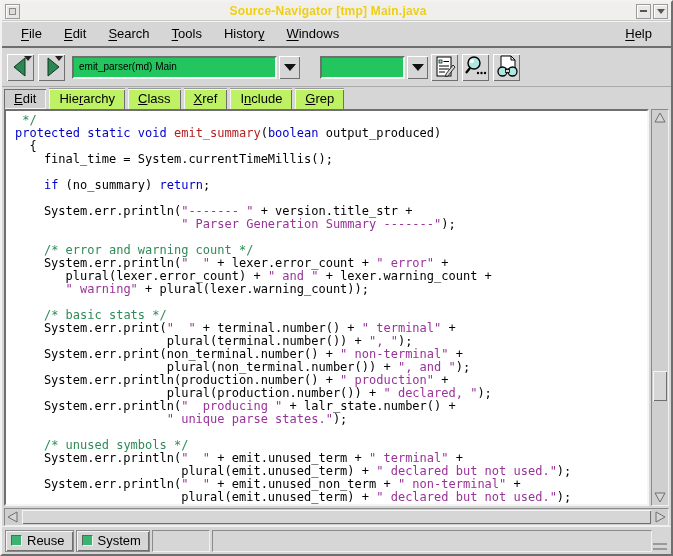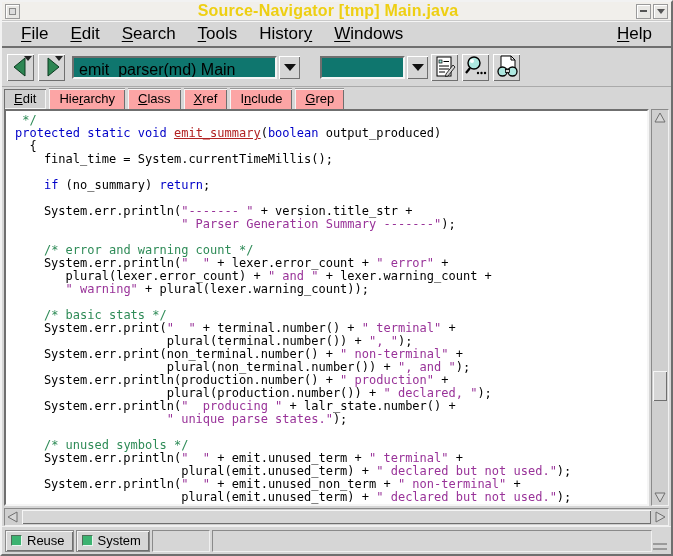--- a/index.html
+++ b/index.html
@@ -11,62 +11,62 @@
     display:flex;flex-direction:column;
     font-family:"Liberation Sans", sans-serif;
     overflow:hidden;
   }
   
   .titlebar{height:19px;background:#f1efeb;display:flex;align-items:center;
     border-bottom:1px solid #c9c9c9;flex:0 0 19px;padding:0 2px;}
   .tb-btn{width:15px;height:15px;background:#e8e7e4;border:1px solid #9a9a9a;
     box-shadow:inset 1px 1px 0 #fff;display:flex;align-items:center;justify-content:center;margin:0 1px;}
   .sys-square{width:7px;height:7px;border:1px solid #8a8a8a;background:#dcdcdc;}
-  .tb-title{flex:1;text-align:center;font-weight:bold;font-size:16px;color:var(--title);letter-spacing:.2px;}
+  .tb-title{flex:1;text-align:center;font-weight:bold;font-size:12px;color:var(--title);letter-spacing:.2px;}
   .min-glyph{width:7px;height:2px;background:#555;}
   .max-glyph{width:0;height:0;border-left:4px solid transparent;border-right:4px solid transparent;border-top:5px solid #555;}
   
-  .menubar{height:27px;flex:0 0 27px;display:flex;align-items:center;font-size:17px;
+  .menubar{height:27px;flex:0 0 27px;display:flex;align-items:center;font-size:13px;
     padding:0 10px;border-bottom:2px solid;border-color:#6f6f6f;box-shadow:0 1px 0 #f5f5f5 inset;}
   .menu-left{display:flex;gap:4px;flex:1;}
   .menu-item{padding:3px 9px;color:#000;cursor:default;}
   .menu-item u{text-underline-offset:2px;}
   
   .toolbar{height:39px;flex:0 0 39px;display:flex;align-items:center;padding:0 5px;
     border-bottom:1px solid #aaa;}
   .tbtn{width:27px;height:27px;background:#d6d6d6;position:relative;margin-right:4px;
     box-shadow:inset 1px 1px 0 #fff, inset -1px -1px 0 #6f6f6f;display:flex;align-items:center;justify-content:center;}
   .tbtn .corner{position:absolute;top:2px;right:2px;width:0;height:0;
     border-left:4px solid transparent;border-right:4px solid transparent;border-top:5px solid #222;}
   .icon27{width:26px;height:26px;}
   .combo{display:flex;margin:0 3px;}
-  .combo-text{height:23px;background:#0f766e;border:2px solid;border-color:#6f6f6f #f5f5f5 #f5f5f5 #6f6f6f;
-    font-size:16px;padding:3px 5px 0 5px;white-space:nowrap;overflow:hidden;}
+  .combo-text{height:23px;background:#22c55e;border:2px solid;border-color:#6f6f6f #f5f5f5 #f5f5f5 #6f6f6f;
+    font-size:10px;padding:3px 5px 0 5px;white-space:nowrap;overflow:hidden;}
   .combo-text.c1{width:205px;}
   .combo-text.c2{width:85px;}
   .combo-arrow{width:21px;height:23px;background:#d6d6d6;margin-left:2px;
     box-shadow:inset 1px 1px 0 #fff, inset -1px -1px 0 #6f6f6f;
     display:flex;align-items:center;justify-content:center;}
   .combo-arrow .tri{width:0;height:0;border-left:6px solid transparent;border-right:6px solid transparent;border-top:7px solid #111;}
   .tool-gap{width:14px;}
   
   .tabbar{height:22px;flex:0 0 22px;display:flex;align-items:flex-end;padding:2px 0 0 2px;}
-  .tab{font-size:13px;padding:2px 10px 3px 10px;margin-right:3px;background:#fca5a5;
+  .tab{font-size:13px;padding:2px 10px 3px 10px;margin-right:3px;background:#bef264;
     box-shadow:inset 1px 1px 0 #f5f5f5, inset -1px 0 0 #6f6f6f;border-top:1px solid #9a9a9a;cursor:default;}
   .tab.sel{box-shadow:inset 1px 1px 0 #6f6f6f, inset -1px -1px 0 #f5f5f5;border-top:none;background:#cfcfcf;}
   
   .editor-wrap{flex:1;display:flex;padding:0 2px;min-height:0;}
   .editor{flex:1;background:#fff;border:2px solid;border-color:#6f6f6f #f5f5f5 #f5f5f5 #6f6f6f;
     overflow:hidden;padding:3px 0 0 9px;
     font-family:"DejaVu Sans Mono","Liberation Mono",monospace;
     font-size:12px;line-height:13px;white-space:pre;}
   .line{height:13px;}
   .p{color:#000;}
   .k{color:var(--kw);}
-  .f{color:var(--fn);text-decoration:underline;}
+  .f{color:var(--fn);}
   .s{color:var(--str);}
   .c{color:var(--com);}
   
   .vscroll{width:18px;margin-left:2px;display:flex;flex-direction:column;background:#cfcfcf;
     border:1px solid;border-color:#8a8a8a #f0f0f0 #f0f0f0 #8a8a8a;}
   .sb-btn{width:16px;height:16px;display:flex;align-items:center;justify-content:center;flex:0 0 16px;}
   .vtrough{flex:1;position:relative;}
   .vthumb{position:absolute;left:1px;width:14px;background:#d6d6d6;
     box-shadow:inset 1px 1px 0 #f5f5f5, inset -1px -1px 0 #6f6f6f;}
   .hscroll{height:18px;flex:0 0 18px;margin:2px 2px 0 2px;display:flex;background:#cfcfcf;

